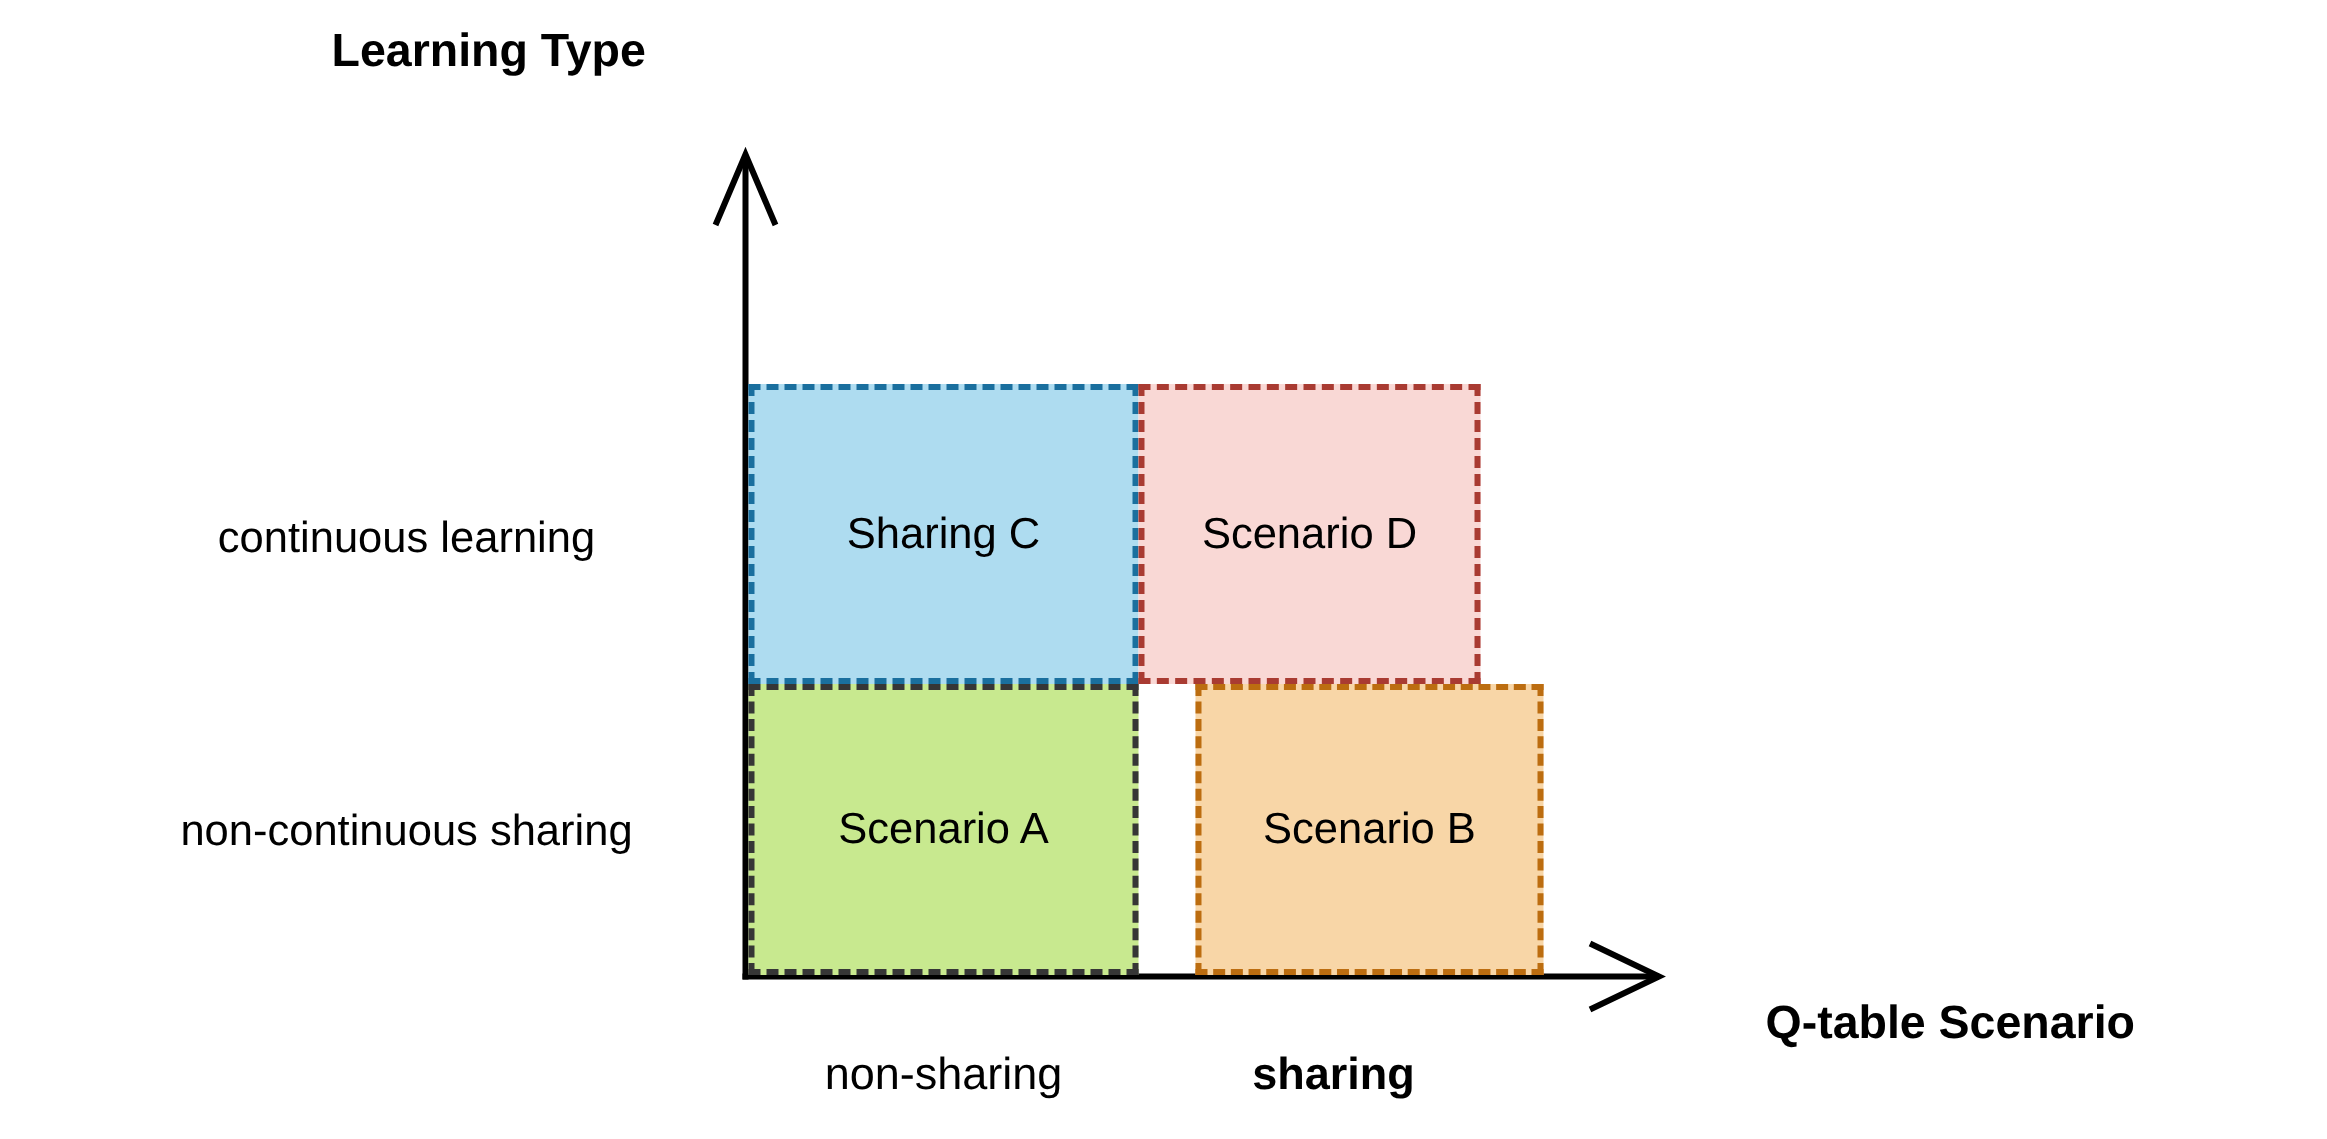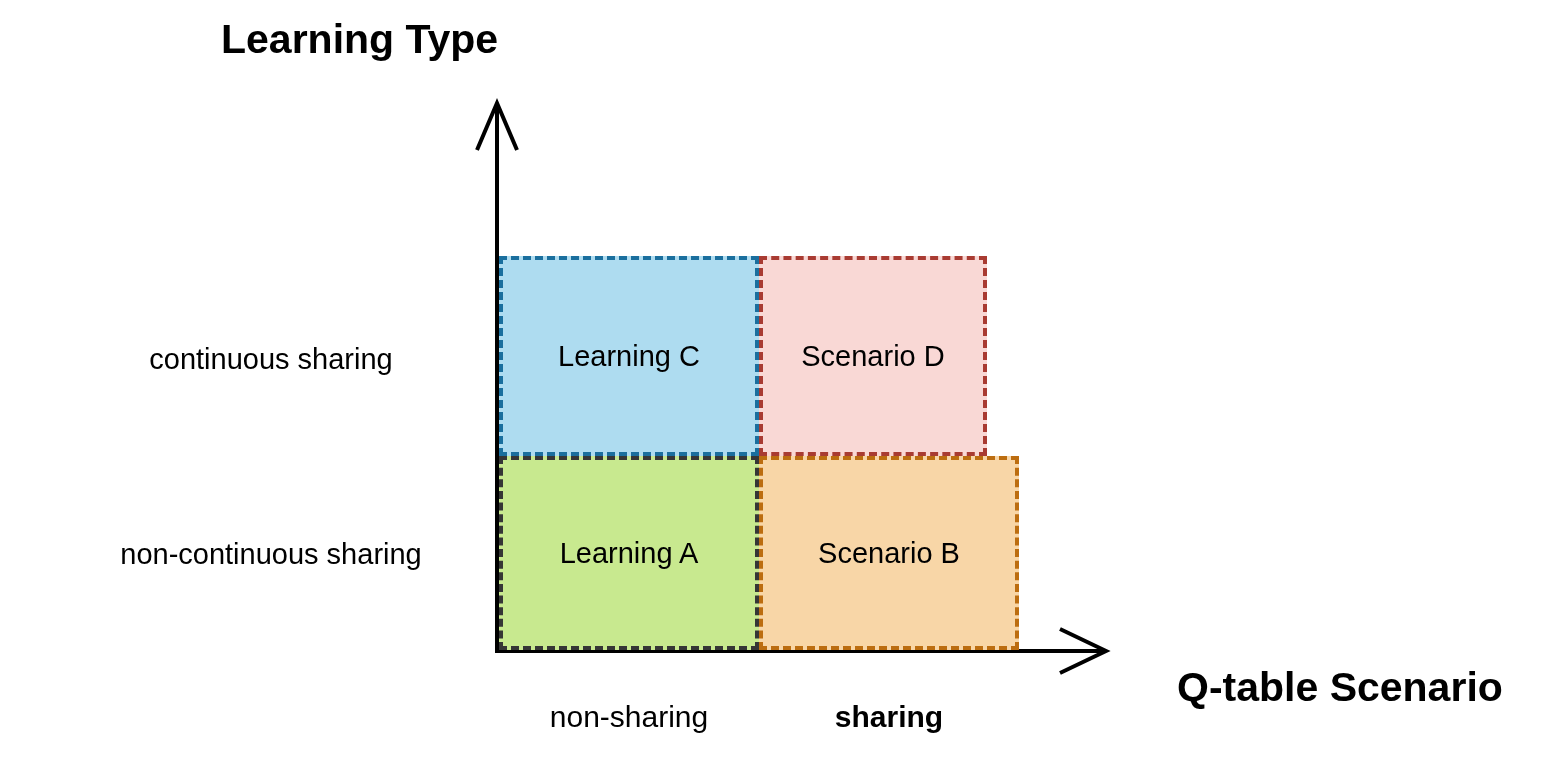--- a/index.html
+++ b/index.html
@@ -19,42 +19,42 @@
   .axes {
     position: absolute;
     left: 0;
     top: 0;
     width: 1551px;
     height: 759px;
     pointer-events: none;
   }
   .title {
     position: absolute;
-    font-size: 41px;
+    font-size: 31px;
     font-weight: bold;
     white-space: nowrap;
   }
   .y-title { left: 221px; top: 16px; }
   .x-title { left: 1177px; top: 664px; }
   .quad {
     position: absolute;
     box-sizing: border-box;
     border: 4px dashed #000;
     display: flex;
     align-items: center;
     justify-content: center;
   }
   .quad-label {
     font-size: 29px;
     white-space: nowrap;
   }
   .quad-c { left: 499px; top: 256px; width: 260px; height: 200px; }
   .quad-d { left: 759px; top: 256px; width: 228px; height: 200px; }
   .quad-a { left: 499px; top: 456px; width: 260px; height: 194px; }
-  .quad-b { left: 759px; top: 456px; width: 260px; height: 194px; }
+  .quad-b { left: 797px; top: 456px; width: 232px; height: 194px; }
   .ylab {
     position: absolute;
     left: 40px;
     width: 462px;
     text-align: center;
     font-size: 29px;
     white-space: nowrap;
   }
   .ylab-top { top: 343px; }
   .ylab-bottom { top: 538px; }
@@ -75,36 +75,36 @@
   <div class="title y-title">Learning Type</div>
 
   <svg class="axes" viewBox="0 0 1551 759" xmlns="http://www.w3.org/2000/svg">
     <line x1="497" y1="104" x2="497" y2="653" stroke="#000000" stroke-width="4"></line>
     <polyline points="477,150 497,103 517,150" fill="none" stroke="#000000" stroke-width="4"></polyline>
     <line x1="495" y1="651" x2="1104" y2="651" stroke="#000000" stroke-width="4"></line>
     <polyline points="1060,629 1106,651 1060,673" fill="none" stroke="#000000" stroke-width="4"></polyline>
   </svg>
 
   <div class="quad quad-c" style="background-color: rgb(174, 220, 240); border-color: rgb(26, 111, 158);">
-    <span class="quad-label">Learning C</span>
+    <span class="quad-label">Sharing C</span>
   </div>
 
   <div class="quad quad-d" style="background-color: rgb(249, 216, 213); border-color: rgb(169, 59, 50);">
     <span class="quad-label">Scenario D</span>
   </div>
 
   <div class="quad quad-a" style="background-color: rgb(200, 233, 143); border-color: rgb(54, 54, 54);">
-    <span class="quad-label">Learning A</span>
+    <span class="quad-label">Scenario A</span>
   </div>
 
   <div class="quad quad-b" style="background-color: rgb(248, 214, 167); border-color: rgb(188, 109, 16);">
     <span class="quad-label">Scenario B</span>
   </div>
 
-  <div class="ylab ylab-top">continuous sharing</div>
+  <div class="ylab ylab-top">continuous learning</div>
 
   <div class="ylab ylab-bottom">non-continuous sharing</div>
 
   <div class="xlab xlab-left">non-sharing</div>
 
   <div class="xlab xlab-right">sharing</div>
 
   <div class="title x-title">Q-table Scenario</div>
 
 </div>

